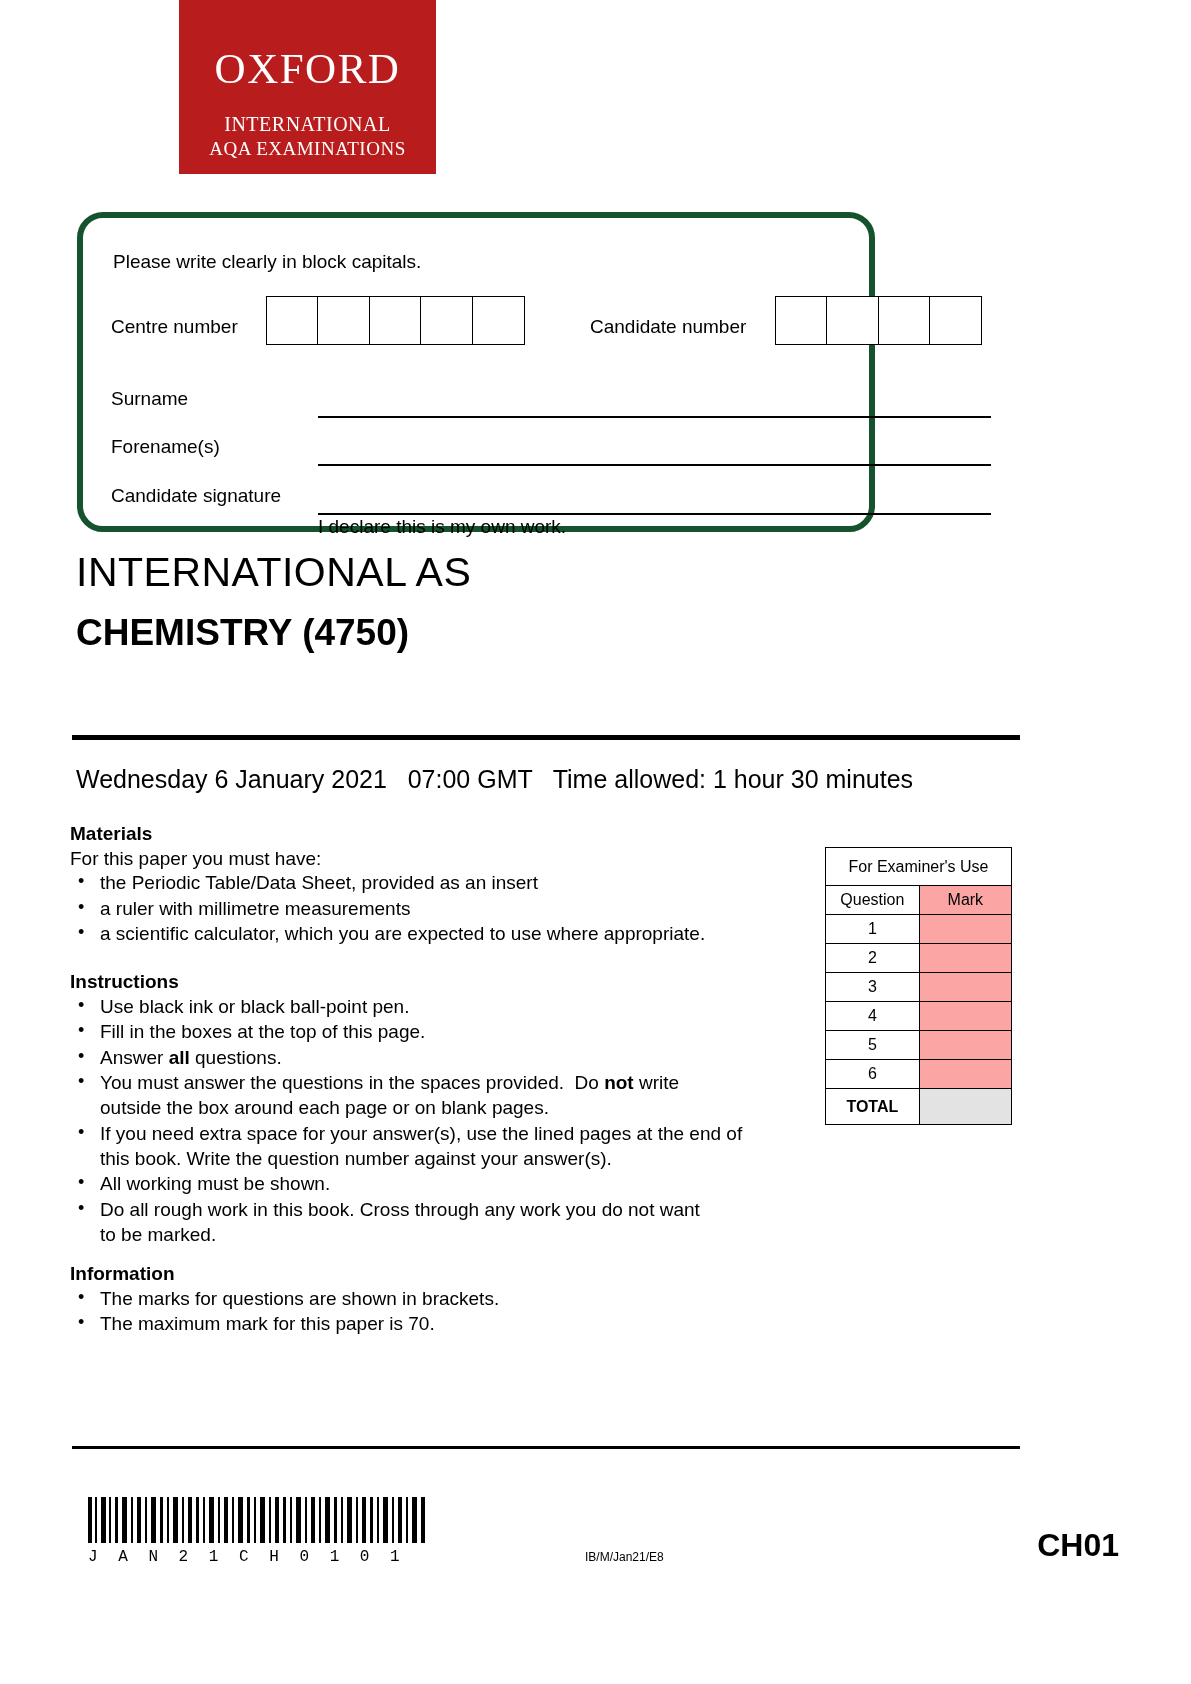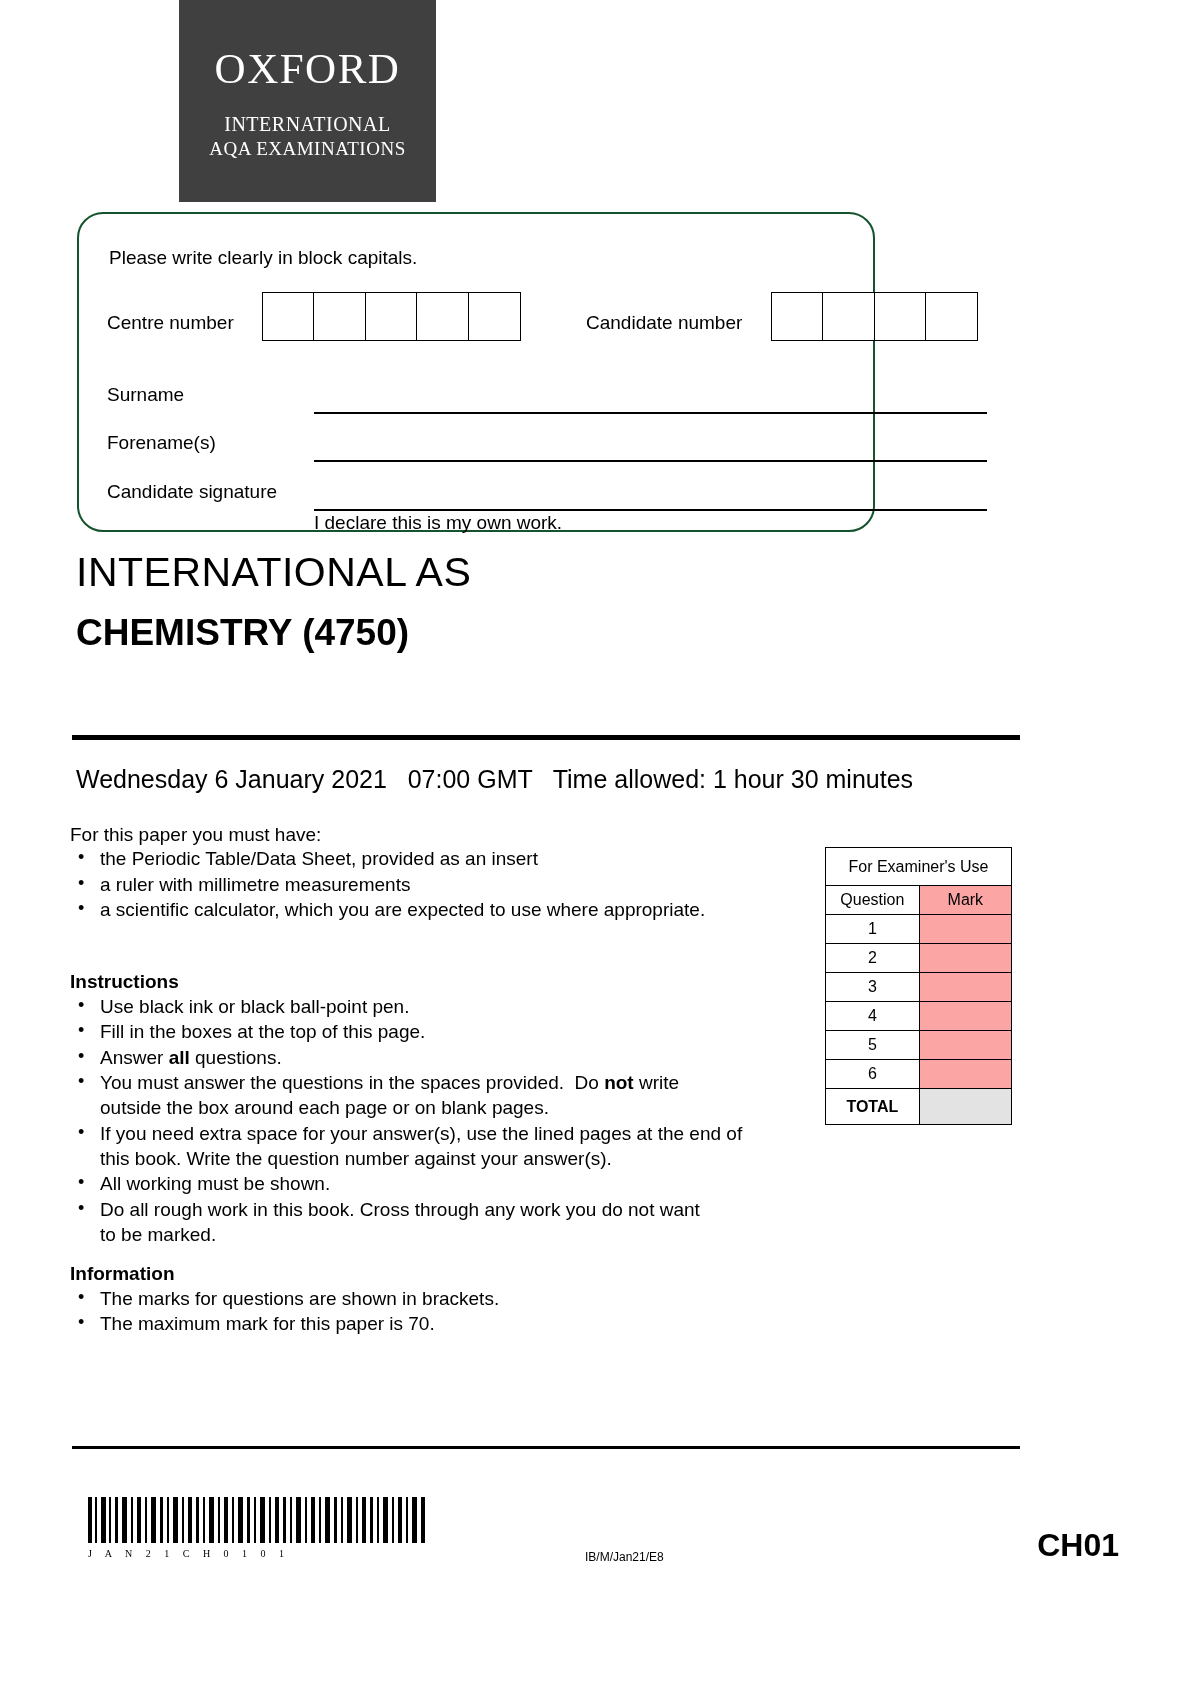--- a/index.html
+++ b/index.html
@@ -19,22 +19,22 @@
     background: #ffffff;
     overflow: hidden;
   }
 
   
   .logo-box {
     position: absolute;
     left: 179px;
     top: 0px;
     width: 257px;
-    height: 202px;
-    background: #404040;
+    height: 174px;
+    background: #b91c1c;
     color: #ffffff;
     text-align: center;
   }
   .logo-main {
     font-family: "Liberation Serif", serif;
     font-size: 43px;
     letter-spacing: 1.5px;
     margin-top: 47px;
     line-height: 1;
   }
@@ -52,21 +52,21 @@
     line-height: 1.25;
   }
 
   
   .details-box {
     position: absolute;
     left: 77px;
     top: 212px;
     width: 798px;
     height: 320px;
-    border: 2px solid #14532d;
+    border: 6px solid #14532d;
     border-radius: 26px;
     box-sizing: border-box;
   }
   .details-instr {
     position: absolute;
     left: 30px;
     top: 33px;
     font-size: 19px;
   }
   .lbl-centre {
@@ -243,23 +243,23 @@
     left: 88px;
     top: 1497px;
     width: 338px;
     height: 46px;
   }
   .barcode-text {
     position: absolute;
     left: 88px;
     top: 1548px;
     width: 346px;
-    font-size: 10px;
+    font-size: 16px;
     letter-spacing: 5.5px;
-    font-family: Liberation Serif, serif;
+    font-family: Liberation Mono, monospace;
   }
   .foot-code {
     position: absolute;
     left: 585px;
     top: 1550px;
     font-size: 12px;
   }
   .foot-paper {
     position: absolute;
     right: 72px;
@@ -310,20 +310,21 @@
     <div class="rule r3"></div>
     <div class="declare">I declare this is my own work.</div>
   </div>
 
   <div class="t-international">INTERNATIONAL AS</div>
   <div class="t-subject">CHEMISTRY (4750)</div>
   <div class="hr-thick"></div>
   <div class="t-datetime">Wednesday 6 January 2021   07:00 GMT   Time allowed: 1 hour 30 minutes</div>
 
   <div class="sec sec-materials">
+    <p class="sec-head">Materials</p>
     <p class="sec-line">For this paper you must have:</p>
     <ul class="bullets">
       <li>the Periodic Table/Data Sheet, provided as an insert</li>
       <li>a ruler with millimetre measurements</li>
       <li>a scientific calculator, which you are expected to use where appropriate.</li>
     </ul>
   </div>
 
   <div class="sec sec-instructions">
     <p class="sec-head">Instructions</p>

